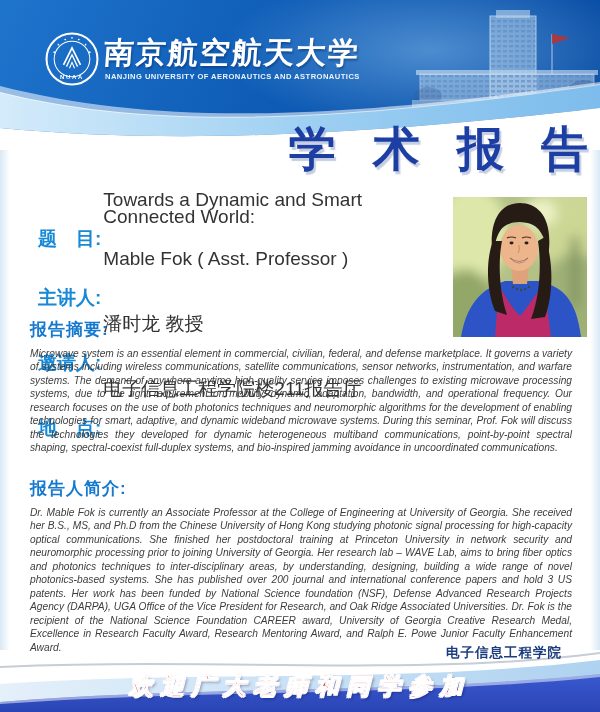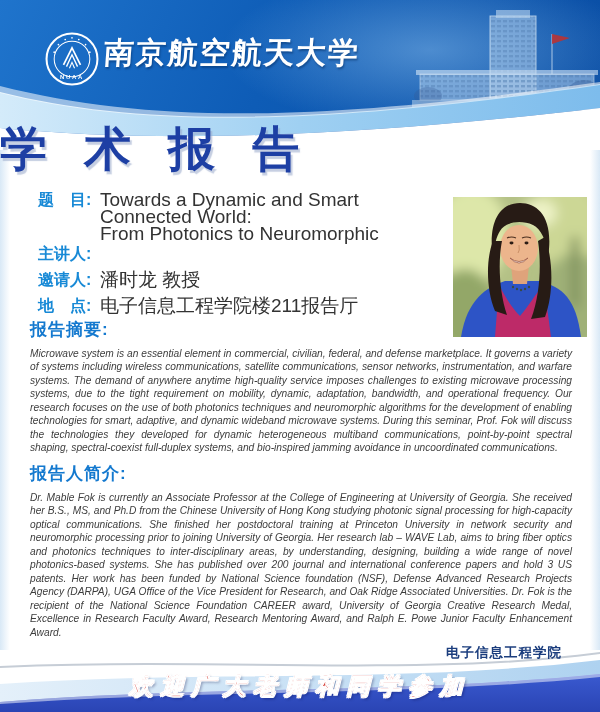--- a/index.html
+++ b/index.html
@@ -12,43 +12,43 @@
   .header-glow { position:absolute; top:-30px; right:-40px; width:420px; height:160px;
                  background: radial-gradient(ellipse at center, rgba(130,185,235,0.55), rgba(130,185,235,0) 70%); }
   .building-svg { position:absolute; top:4px; left:412px; width:190px; height:106px; opacity:.85; }
   .logo-svg { position:absolute; top:31px; left:44px; width:56px; height:56px; }
   .uni-cn { position:absolute; top:33px; left:104px; color:#ffffff; font-size:30px; font-weight:bold;
             letter-spacing:2px; transform:skewX(-4deg); text-shadow:1px 2px 2px rgba(0,40,90,0.45); }
   .uni-en { position:absolute; top:72px; left:105px; color:#eaf4fd; font-size:7.6px; letter-spacing:.45px; font-weight:bold; }
   .header-waves { position:absolute; top:78px; left:0; width:600px; height:72px; }
 
   
-  .poster-title { position:absolute; top:118px; left:0; width:600px; text-align:left;
+  .poster-title { position:absolute; top:118px; left:0; width:600px; text-align:right;
                   font-size:47px; font-weight:bold; color:#1d3fa4; letter-spacing:12px;
                   text-shadow:2px 3px 1px rgba(150,165,200,0.55); }
 
   
   .info { position:absolute; top:191px; left:38px; width:410px; }
   .info-row { display:flex; margin-bottom:9px; }
   .info-row.topic { margin-bottom:3px; }
-  .info-label { flex:0 0 60px; color:#1789d6; font-weight:bold; font-size:16px; line-height:17px; white-space:nowrap; }
+  .info-label { flex:0 0 60px; color:#1789d6; font-weight:bold; font-size:19px; line-height:17px; white-space:nowrap;margin-top:39px; }
   .info-value { flex:1; color:#333333; font-size:19px; line-height:17px; padding-left:2px; }
 
   
   .edge-l, .edge-r { position:absolute; top:150px; height:500px; width:10px; pointer-events:none; }
   .edge-l { left:0;  background:linear-gradient(90deg, rgba(170,205,235,.45), rgba(170,205,235,0)); }
   .edge-r { right:0; background:linear-gradient(270deg, rgba(170,205,235,.45), rgba(170,205,235,0)); }
 
   
   .portrait { position:absolute; top:197px; left:453px; width:134px; height:140px; }
 
   
   .section { position:absolute; left:30px; width:542px; }
   .sec-abstract { top:318px; }
-  .sec-bio { top:462px; }
+  .sec-bio { top:477px; }
   .sec-heading { color:#1479cf; font-size:17px; font-weight:bold; letter-spacing:1px; margin-bottom:6px; }
   .sec-body { color:#3d3d3d; font-size:10.2px; line-height:13.45px; text-align:justify;font-style:italic; }
 
   .organizer { position:absolute; top:644px; right:38px; color:#1c3e7e; font-size:13.5px; font-weight:bold; letter-spacing:1px; z-index:4; }
 
   
   .footer-waves { position:absolute; bottom:0; left:0; width:600px; height:62px; }
   .welcome { position:absolute; top:671px; left:0; width:600px; text-align:center; z-index:5;
              font-size:23px; font-weight:bold; font-style:italic; letter-spacing:8px; color:#cf1f15;
              -webkit-text-stroke:0.8px #ffffff;
@@ -90,20 +90,21 @@
         <circle cx="17" cy="16" r="1" fill="#fff"></circle>
       <circle cx="25" cy="10" r="1" fill="#fff"></circle>
         <circle cx="33" cy="8" r="1" fill="#fff"></circle>
       <circle cx="41" cy="10" r="1" fill="#fff"></circle>
         <circle cx="49" cy="16" r="1" fill="#fff"></circle>
       <circle cx="54" cy="25" r="1" fill="#fff"></circle>
       <text x="33" y="56" text-anchor="middle" font-size="7" fill="#ffffff" font-weight="bold" letter-spacing="2">NUAA</text>
     </svg>
 
     <div class="uni-cn">南京航空航天大学</div>
+    <div class="uni-en">NANJING UNIVERSITY OF AERONAUTICS AND ASTRONAUTICS</div>
 
     <svg class="header-waves" viewBox="0 0 600 72" preserveAspectRatio="none">
       <defs>
         <linearGradient id="bandGrad" x1="0" y1="0" x2="1" y2="0">
           <stop offset="0" stop-color="#d4ebfa"></stop>
             <stop offset="0.5" stop-color="#9fd0f2"></stop>
             <stop offset="1" stop-color="#7dbcec"></stop>
         </linearGradient>
       </defs>
       <path d="M0,14 C150,52 340,44 600,6 L600,30 C360,58 170,66 0,50 Z" fill="url(#bandGrad)"></path>
@@ -115,25 +116,25 @@
   <div class="edge-l"></div>
   <div class="edge-r"></div>
 
   <h1 class="poster-title">学 术 报 告</h1>
 
   <div class="info">
     <div class="info-row topic">
       <span class="info-label">题　目:</span>
       <span class="info-value">
         <span style="display:block">Towards a Dynamic and Smart Connected World:</span>
-        <span style="display:block">From Photonics to Neuromorphic</span>
       </span>
     </div>
     <div class="info-row">
       <span class="info-label">主讲人:</span>
+      <span class="info-value">Mable Fok ( Asst. Professor )</span>
     </div>
     <div class="info-row">
       <span class="info-label">邀请人:</span>
       <span class="info-value">潘时龙 教授</span>
     </div>
     <div class="info-row">
       <span class="info-label">地　点:</span>
       <span class="info-value">电子信息工程学院楼211报告厅</span>
     </div>
   </div>

